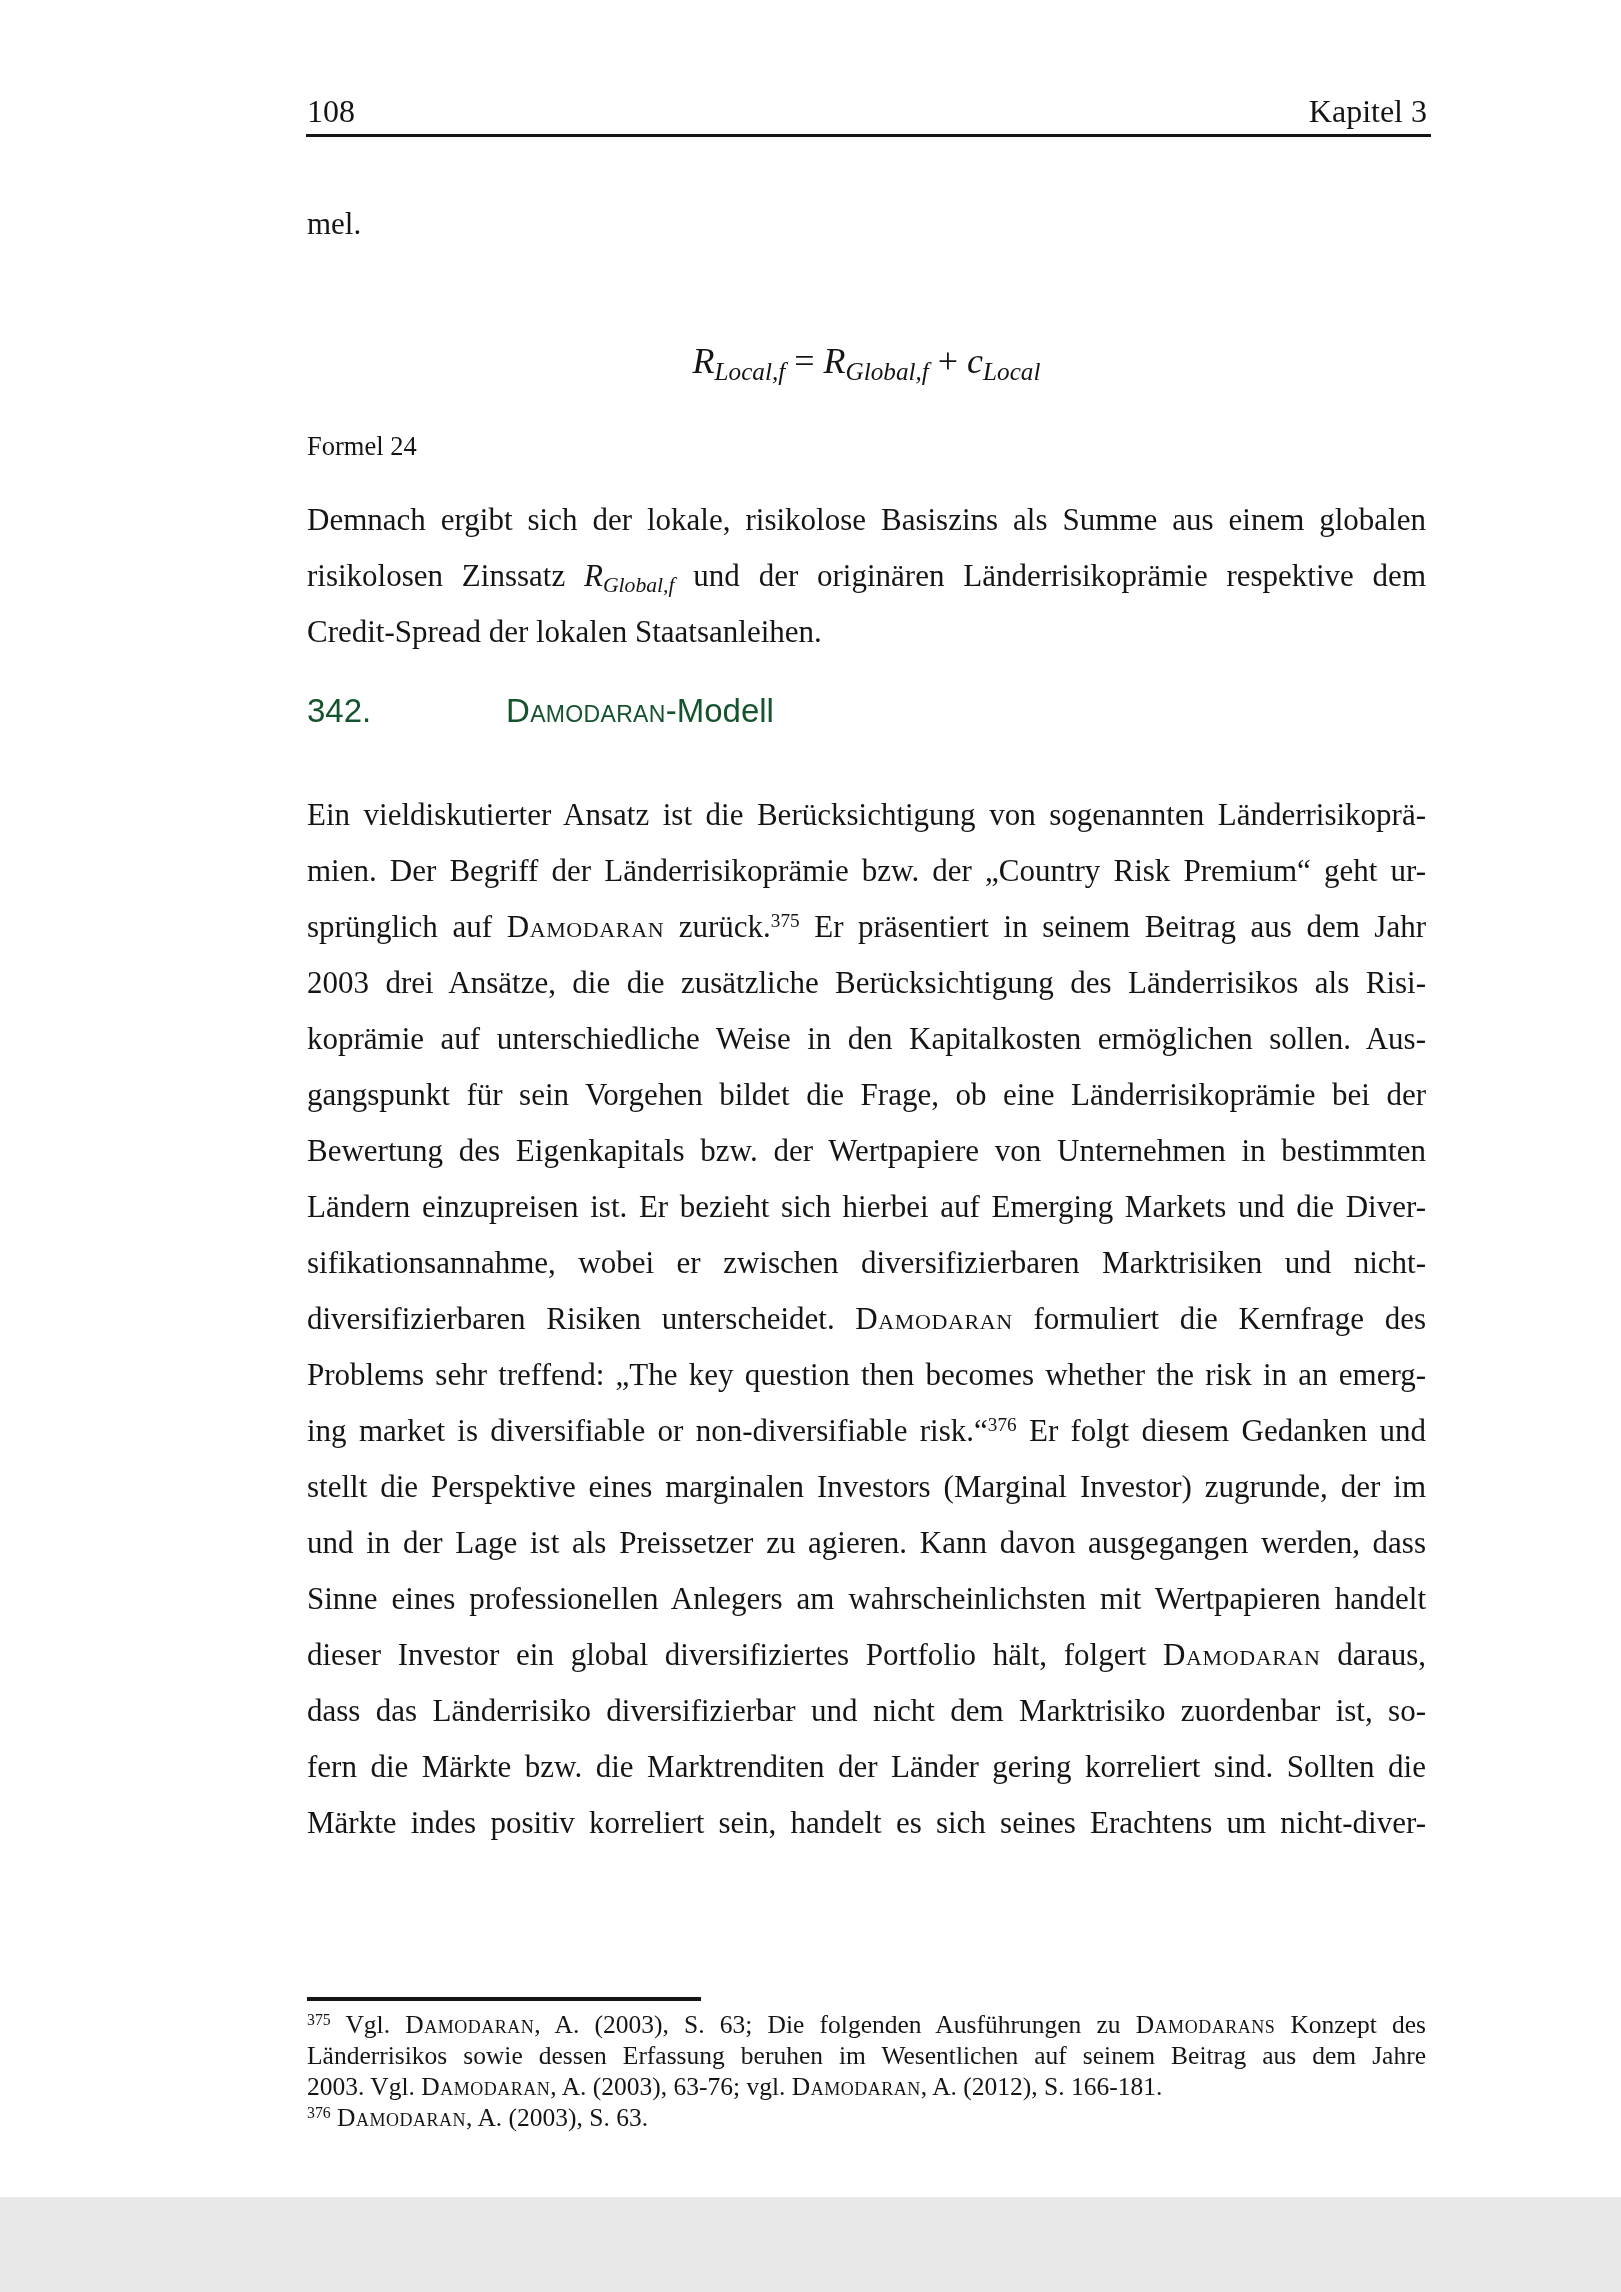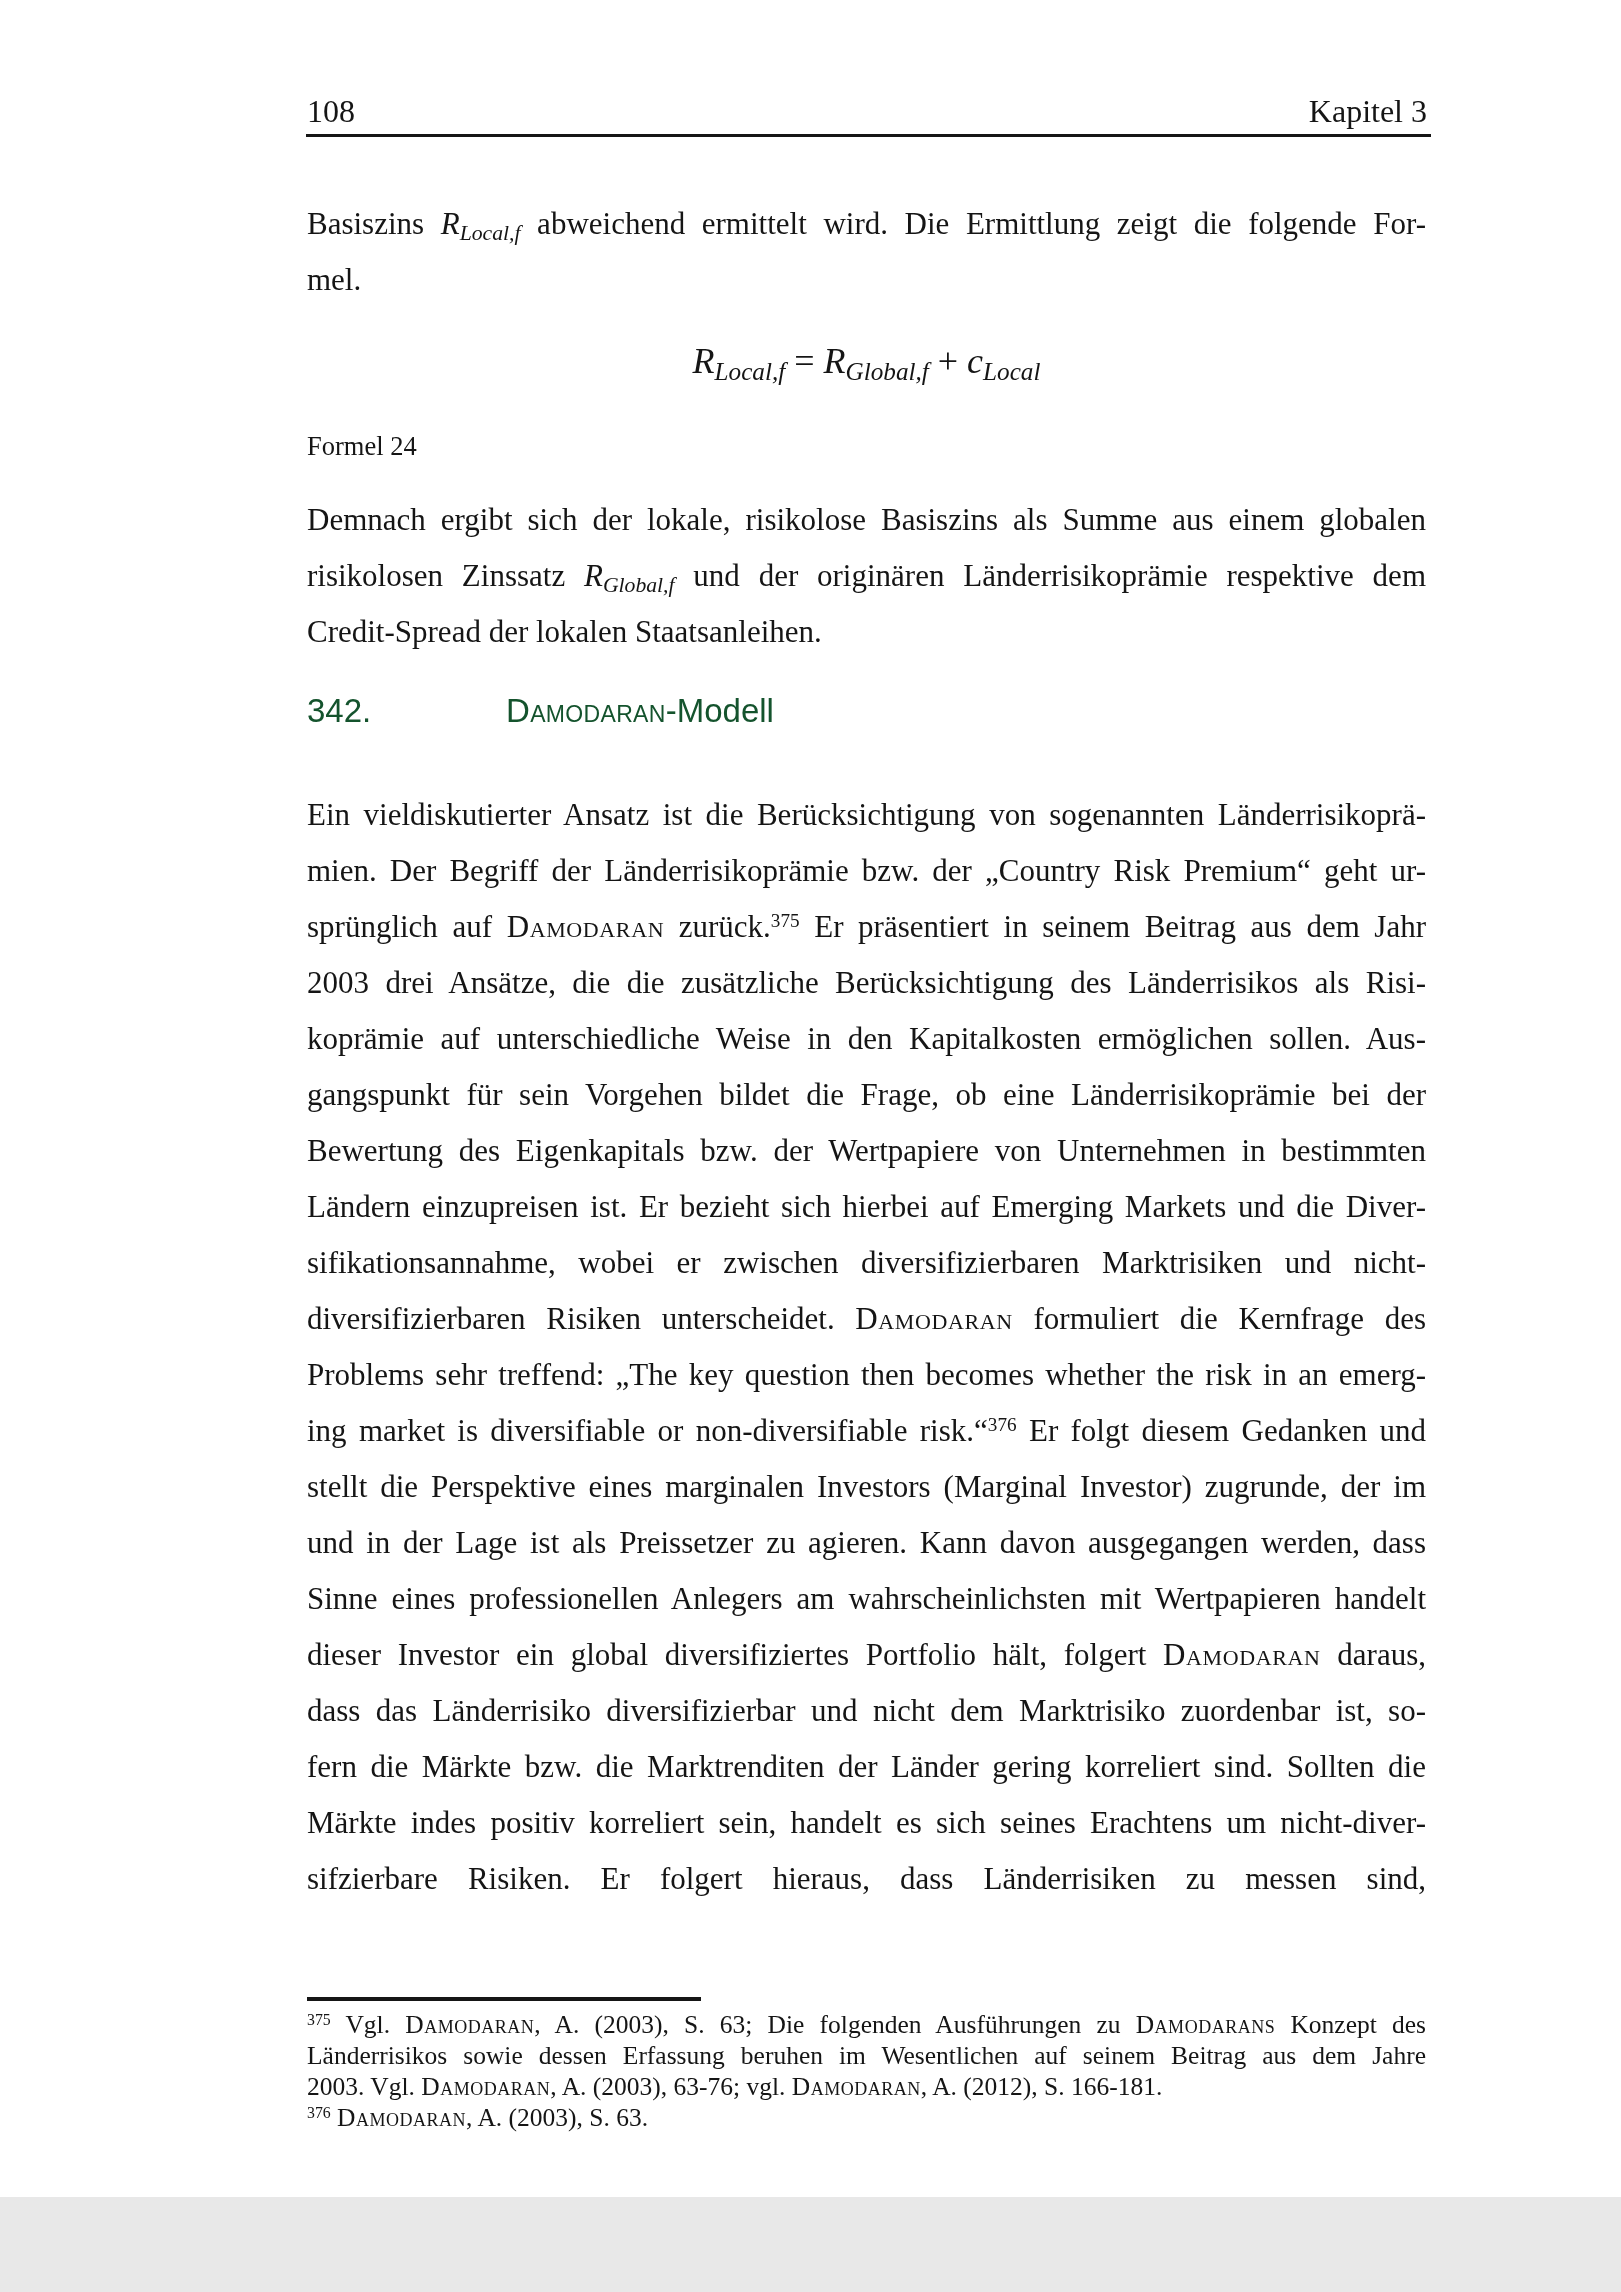--- a/index.html
+++ b/index.html
@@ -58,21 +58,20 @@
 
 <div class="page">
 
   <div class="running-head">
     <span>108</span>
     <span>Kapitel 3</span>
   </div>
   <div class="head-rule"></div>
 
   <div class="textblock" style="top:196px;">
-      <div class="tline jl">Basiszins <span class="s-i">R</span><span class="s-sub">Local,f</span> abweichend ermittelt wird. Die Ermittlung zeigt die folgende For-</div>
       <div class="tline">mel.</div>
     </div>
 
   <div class="textblock formula">
       <div class="tline"><span class="s-i">R</span><span class="s-sub">Local,f</span> = <span class="s-i">R</span><span class="s-sub">Global,f</span> + <span class="s-i">c</span><span class="s-sub">Local</span></div>
     </div>
   <div class="formula-caption">Formel 24</div>
 
   <div class="textblock" style="top:492px;">
       <div class="tline jl">Demnach ergibt sich der lokale, risikolose Basiszins als Summe aus einem globalen</div>
@@ -100,21 +99,20 @@
       <div class="tline jl">diversifizierbaren Risiken unterscheidet. <span class="s-sc">Damodaran</span> formuliert die Kernfrage des</div>
       <div class="tline jl">Problems sehr treffend: „The key question then becomes whether the risk in an emerg-</div>
       <div class="tline jl">ing market is diversifiable or non-diversifiable risk.“<span class="s-sup">376</span> Er folgt diesem Gedanken und</div>
       <div class="tline jl">stellt die Perspektive eines marginalen Investors (Marginal Investor) zugrunde, der im</div>
       <div class="tline jl">und in der Lage ist als Preissetzer zu agieren. Kann davon ausgegangen werden, dass</div>
       <div class="tline jl">Sinne eines professionellen Anlegers am wahrscheinlichsten mit Wertpapieren handelt</div>
       <div class="tline jl">dieser Investor ein global diversifiziertes Portfolio hält, folgert <span class="s-sc">Damodaran</span> daraus,</div>
       <div class="tline jl">dass das Länderrisiko diversifizierbar und nicht dem Marktrisiko zuordenbar ist, so-</div>
       <div class="tline jl">fern die Märkte bzw. die Marktrenditen der Länder gering korreliert sind. Sollten die</div>
       <div class="tline jl">Märkte indes positiv korreliert sein, handelt es sich seines Erachtens um nicht-diver-</div>
-      <div class="tline jl">sifzierbare Risiken. Er folgert hieraus, dass Länderrisiken zu messen sind,</div>
     </div>
 
   <div class="fn-rule"></div>
 
   <div class="textblock footnotes">
       <div class="tline jl"><span class="s-sup">375</span> Vgl. <span class="s-sc">Damodaran</span>, A. (2003), S. 63; Die folgenden Ausführungen zu <span class="s-sc">Damodarans</span> Konzept des</div>
       <div class="tline jl">Länderrisikos sowie dessen Erfassung beruhen im Wesentlichen auf seinem Beitrag aus dem Jahre</div>
       <div class="tline">2003. Vgl. <span class="s-sc">Damodaran</span>, A. (2003), 63-76; vgl. <span class="s-sc">Damodaran</span>, A. (2012), S. 166-181.</div>
       <div class="tline"><span class="s-sup">376</span> <span class="s-sc">Damodaran</span>, A. (2003), S. 63.</div>
     </div>

